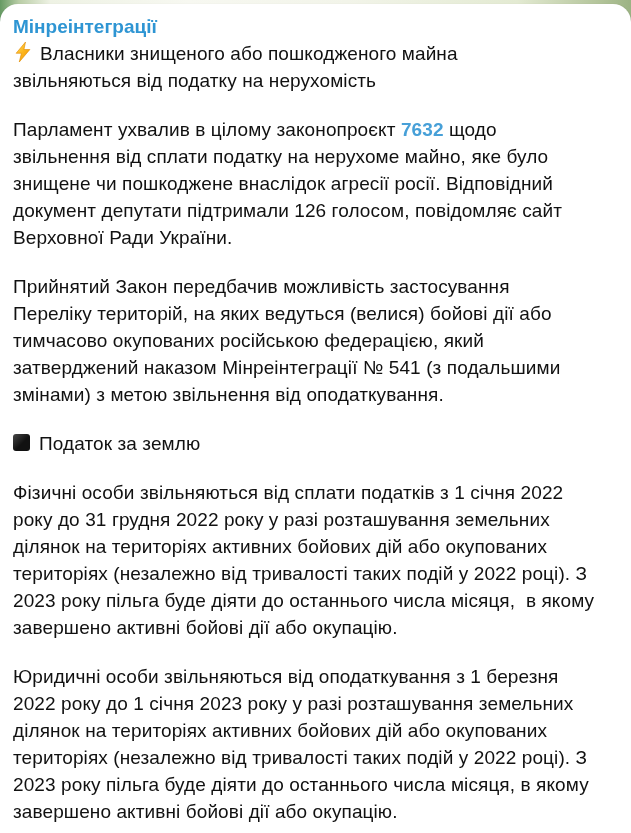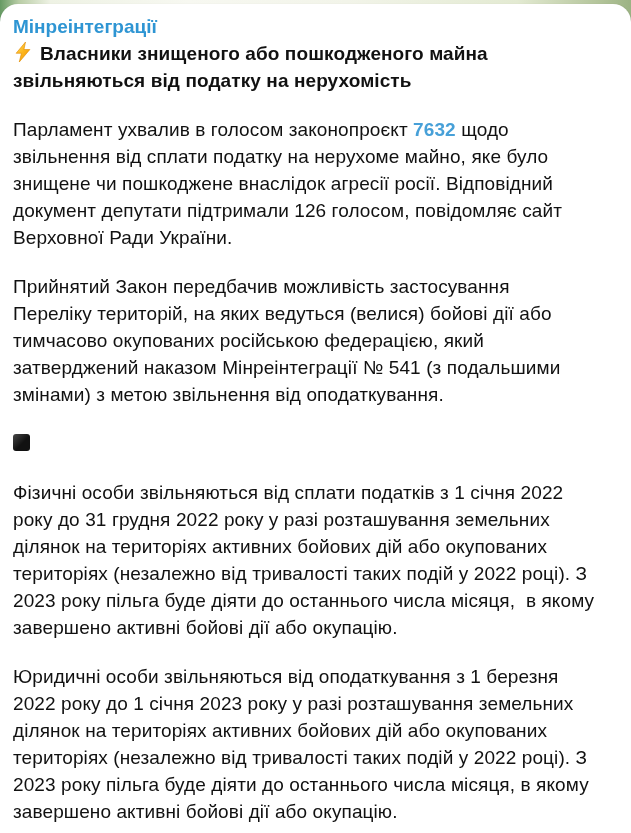--- a/index.html
+++ b/index.html
@@ -39,21 +39,21 @@
   }
   .msg {
     font-size: 19px;
     line-height: 27px;
     color: var(--text, #111111);
     white-space: pre-wrap;
     margin: 0 0 22px 0;
     letter-spacing: 0.1px;
   }
   .msg.bold {
-    font-weight: 700;
+    font-weight: 400;
   }
   .msg:last-child {
     margin-bottom: 12px;
   }
   .bolt-icon {
     display: inline-block;
     width: 20px;
     height: 22px;
     margin-right: 7px;
     vertical-align: -3px;
@@ -86,33 +86,33 @@
             <linearGradient id="boltg" x1="0" y1="0" x2="1" y2="1">
               <stop offset="0" stop-color="#ffd95c"></stop>
               <stop offset="0.5" stop-color="#fcb61d"></stop>
               <stop offset="1" stop-color="#f08f00"></stop>
             </linearGradient>
           </defs>
           <path d="M20 1 L5 19 h8.5 L10 33 L27 13 h-9.5 z" fill="url(#boltg)" stroke="#e08a00" stroke-width="1"></path>
         </svg></span><span>Власники знищеного або пошкодженого майна
 звільняються від податку на нерухомість</span></div>
 
-  <p class="msg"><span>Парламент ухвалив в голосом законопроєкт </span><a class="bill-link">7632</a><span> щодо
+  <p class="msg"><span>Парламент ухвалив в цілому законопроєкт </span><a class="bill-link">7632</a><span> щодо
 звільнення від сплати податку на нерухоме майно, яке було
 знищене чи пошкоджене внаслідок агресії росії. Відповідний
 документ депутати підтримали 126 голосом, повідомляє сайт
 Верховної Ради України.</span></p>
 
   <p class="msg">Прийнятий Закон передбачив можливість застосування
 Переліку територій, на яких ведуться (велися) бойові дії або
 тимчасово окупованих російською федерацією, який
 затверджений наказом Мінреінтеграції № 541 (з подальшими
 змінами) з метою звільнення від оподаткування.</p>
 
-  <div class="msg bold"><span class="square-icon"></span></div>
+  <div class="msg bold"><span class="square-icon"></span><span>Податок за землю</span></div>
 
   <p class="msg">Фізичні особи звільняються від сплати податків з 1 січня 2022
 року до 31 грудня 2022 року у разі розташування земельних
 ділянок на територіях активних бойових дій або окупованих
 територіях (незалежно від тривалості таких подій у 2022 році). З
 2023 року пільга буде діяти до останнього числа місяця,  в якому
 завершено активні бойові дії або окупацію.</p>
 
   <p class="msg">Юридичні особи звільняються від оподаткування з 1 березня
 2022 року до 1 січня 2023 року у разі розташування земельних

